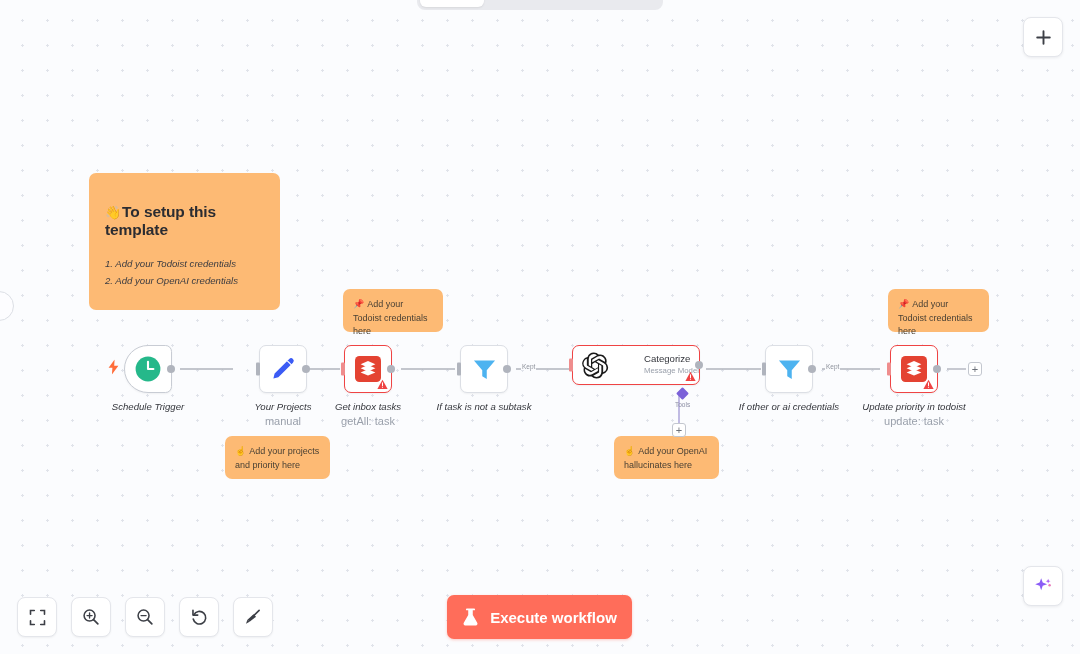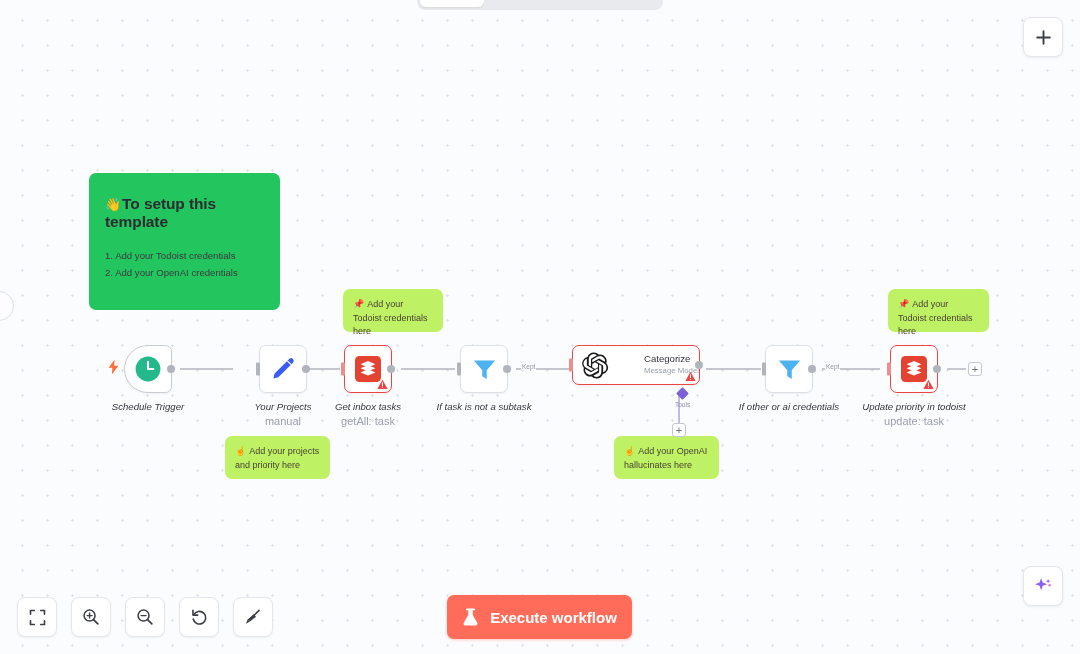--- a/index.html
+++ b/index.html
@@ -66,39 +66,39 @@
   #add-node-fab { right: 17px; top: 17px; }
   #ai-fab       { right: 17px; bottom: 48px; }
 
   
   .note {
     position: absolute;
     border-radius: 7px;
     z-index: 4;
   }
   .note-pink {
-    background: #22c55e;
-    padding: 22px 16px;
+    background: #fdba74;
+    padding: 30px 16px;
   }
   .note-pink .note-title {
     font-size: 15.5px;
     font-weight: 700;
     color: #2b2c31;
     margin-bottom: 17px;
     letter-spacing: -.1px;
   }
   .note-pink .note-title .emoji { font-size: 13px; margin-right: 1px; }
-  .note-pink ol { list-style: none; }
+  .note-pink ol { list-style: none; font-style: italic; }
   .note-pink li {
     font-size: 9.6px;
     color: #3a3b40;
     line-height: 1.72;
   }
   .note-yellow {
-    background: #bef264;
+    background: #fdba74;
     padding: 9px 10px;
     font-size: 9px;
     color: #4a4134;
     line-height: 1.52;
   }
   .note-yellow .emoji { margin-right: 3px; }
 
   
   #edges { position: absolute; inset: 0; z-index: 5; pointer-events: none; }
   .edge-label {

